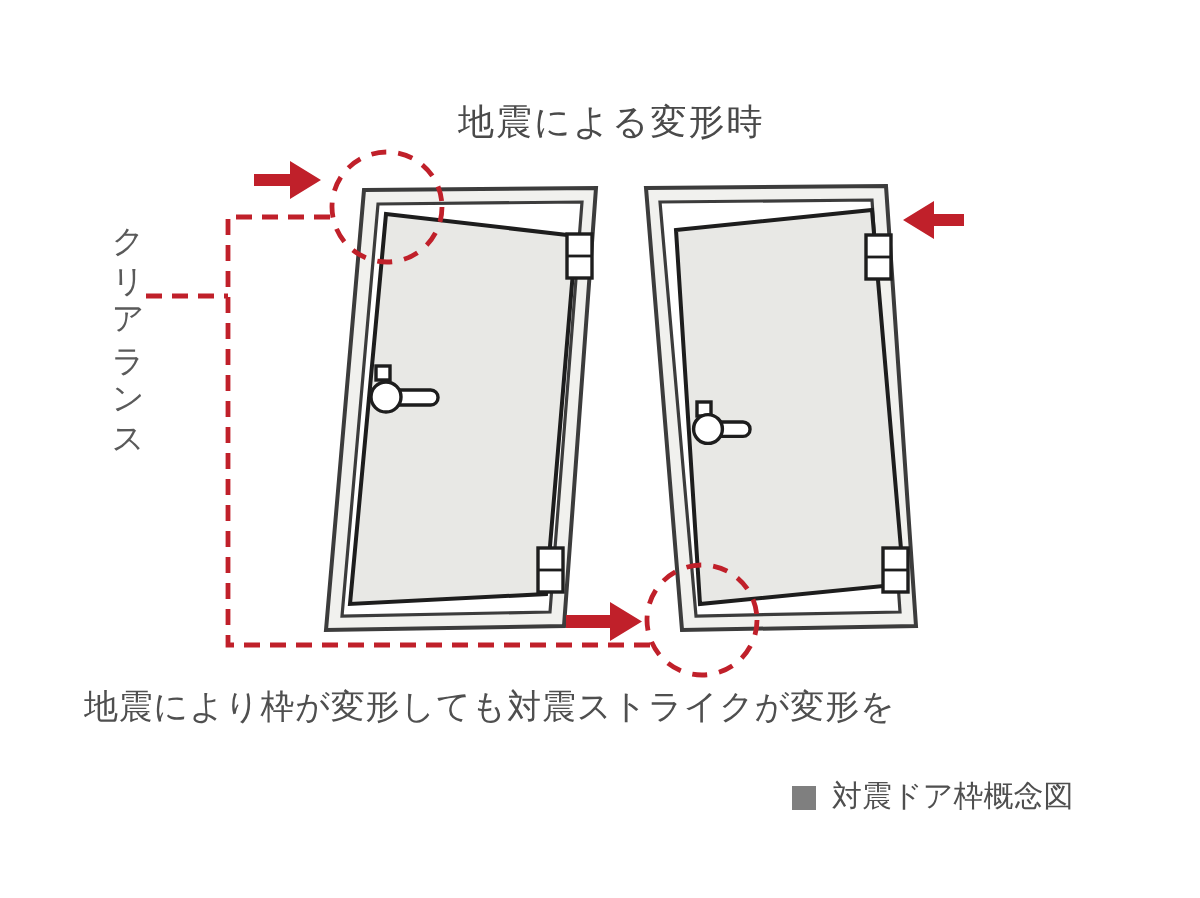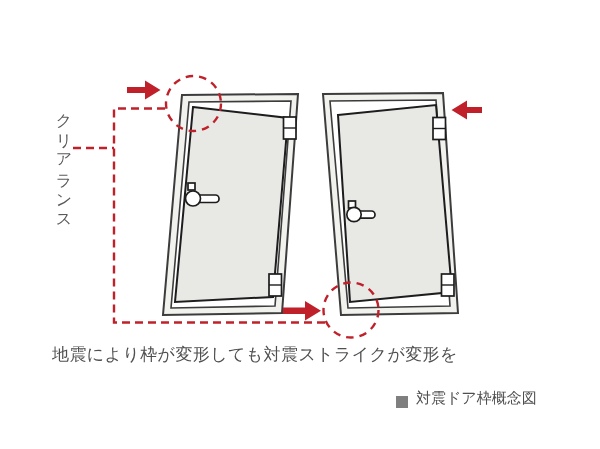--- a/index.html
+++ b/index.html
@@ -23,39 +23,40 @@
   .diagram-svg{position:absolute;left:0;top:0;}
   .frame-outer{fill:var(--frame-fill,#f1f1ee);stroke:var(--ink,#3c3c3c);stroke-width:2;}
   .frame-inner{fill:#ffffff;stroke:var(--ink,#3c3c3c);stroke-width:1.6;}
   .door-panel{fill:var(--door-fill,#e8e8e5);stroke:var(--door-line,#1d1d1d);stroke-width:2;}
   .hw{fill:#ffffff;stroke:var(--door-line,#1d1d1d);stroke-width:1.7;}
   .hw-line{stroke:var(--door-line,#1d1d1d);stroke-width:1.4;}
   .red-dash{fill:none;stroke:var(--accent-red,#c0202a);stroke-width:2.4;stroke-dasharray:8 5;}
   .red-dash-circle{fill:none;stroke:var(--accent-red,#c0202a);stroke-width:2.4;stroke-dasharray:7.5 6;}
   .red-solid{fill:var(--accent-red,#c0202a);stroke:none;}
   .desc{
-    position:absolute;left:52px;top:343px;
+    position:absolute;left:42px;top:343px;
     font-size:17px;line-height:23.5px;letter-spacing:0.4px;
     color:var(--text-color,#4f4f4f);white-space:nowrap;
   }
   .caption{
     position:absolute;left:396px;top:389px;
     font-size:15px;color:var(--text-color,#4f4f4f);white-space:nowrap;
-    display:flex;align-items:flex-end;
+    display:flex;align-items:center;
   }
   .caption .bullet{
     display:inline-block;width:12px;height:12px;margin-right:8px;
     background:var(--caption-square,#7f7f7f);flex:0 0 auto;
   }
 </style>
 </head>
 <body style="--accent-red: #c0202a; --ink: #3c3c3c; --door-line: #1d1d1d; --door-fill: #e8e8e5; --frame-fill: #f1f1ee; --title-color: #4a4a4a; --text-color: #4f4f4f; --label-color: #5a5a5a; --caption-square: #7f7f7f; --background: #ffffff;">
 
 <div class="stage">
 
+  <div class="title">地震による変形時</div>
 
   <div class="clearance">クリアランス</div>
 
   <svg class="diagram-svg" width="600" height="449" viewBox="0 0 600 449">
 
     <g>
       <polygon class="frame-outer" points="182,95 298,94 282,313 163,315"></polygon>
       <polygon class="frame-inner" points="189,102 291,101 275,306 171,308"></polygon>
       <polygon class="door-panel" points="193,107 288,118 273,297 175,302"></polygon>
       <rect class="hw" x="188" y="183" width="7" height="7"></rect>

